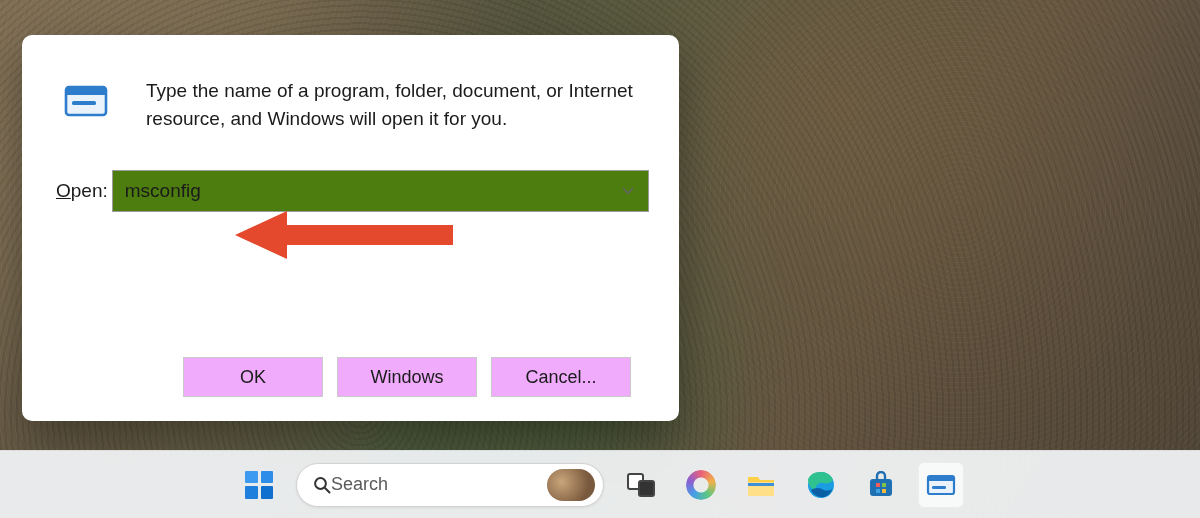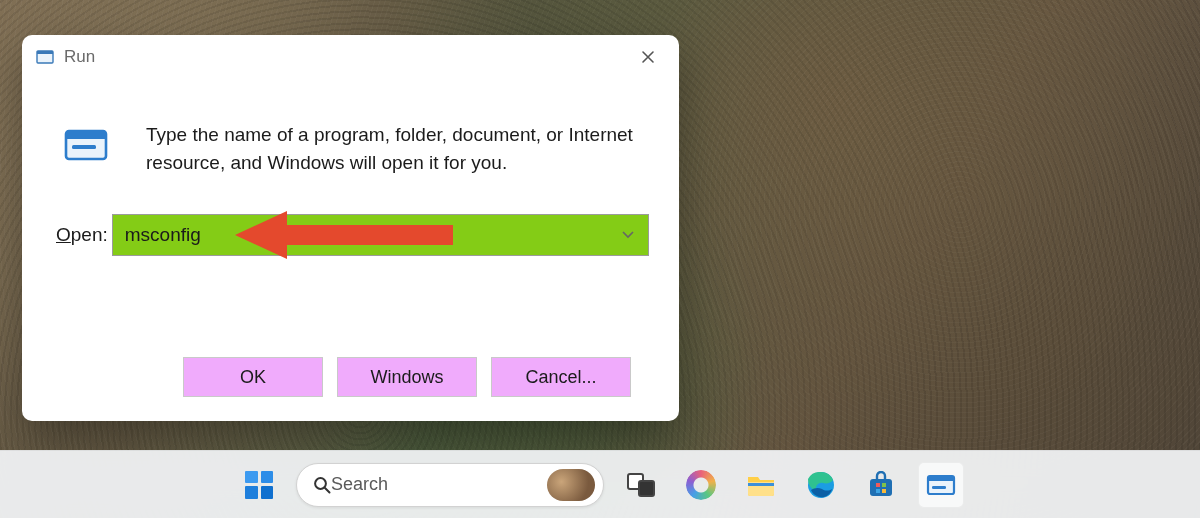--- a/index.html
+++ b/index.html
@@ -34,21 +34,21 @@
     .title-text{font-size:17px;color:#6a6a6a;}
     .titlebar-spacer{flex:1;}
     .close-btn{width:42px;height:32px;display:flex;align-items:center;justify-content:center;border-radius:4px;color:#555;}
     .body{flex:1;display:flex;flex-direction:column;padding:42px 30px 0 30px;}
     .desc-row{display:flex;gap:36px;align-items:flex-start;margin-bottom:38px;padding-left:10px;}
     .big-icon{width:48px;height:48px;flex-shrink:0;}
     .desc-text{font-size:19px;line-height:1.45;color:#1b1b1b;max-width:520px;}
     .open-row{display:flex;align-items:center;gap:4px;padding-left:4px;}
     .open-label{font-size:19px;color:#1b1b1b;text-decoration:underline;text-decoration-color:transparent;}
     .open-label span.u{text-decoration:underline;}
-    .combobox{flex:1;height:42px;border:1px solid #9b9b9b;display:flex;align-items:center;padding:0 12px;background:#84cc16;position:relative;}
+    .combobox{flex:1;height:42px;border:1px solid #9b9b9b;display:flex;align-items:center;padding:0 12px;background:#4d7c0f;position:relative;}
     .combobox-input{border:none;outline:none;font-size:19px;flex:1;background:transparent;color:#1b1b1b;}
     .combo-chevron{width:16px;color:#666;display:flex;align-items:center;justify-content:center;}
     .button-row{display:flex;gap:14px;justify-content:flex-end;padding:0 18px 24px 0;margin-top:auto;}
     .btn{width:140px;height:40px;border:1px solid #c9c9c9;background:#f0abfc;font-size:18px;color:#1b1b1b;display:flex;align-items:center;justify-content:center;cursor:default;}
     
     .arrow{position:absolute;left:235px;top:207px;pointer-events:none;}
     
     .taskbar{
       position:absolute;left:0;right:0;bottom:0;height:68px;
       background:rgba(245,247,250,.92);
@@ -75,35 +75,20 @@
     .edge{width:30px;height:30px;}
     .store{width:28px;height:28px;}
     .runapp{width:30px;height:24px;}
   </style>
 </head>
 <body>
 
 <div class="wallpaper"></div>
 
 <div class="run-dialog">
-  <div class="titlebar">
-    <span class="title-icon">
-      <svg viewBox="0 0 18 18" width="18" height="18">
-        <rect x="1" y="3" width="16" height="12" rx="1" fill="#eaf3fb" stroke="#3a79b8" stroke-width="1.4"></rect>
-        <rect x="1" y="3" width="16" height="3" fill="#3a79b8"></rect>
-      </svg>
-    </span>
-    <span class="title-text">Run</span>
-    <span class="titlebar-spacer"></span>
-    <span class="close-btn">
-      <svg viewBox="0 0 14 14" width="14" height="14">
-        <path d="M2 2 L12 12 M12 2 L2 12" stroke="#555" stroke-width="1.6" stroke-linecap="round"></path>
-      </svg>
-    </span>
-  </div>
 
   <div class="body">
     <div class="desc-row">
       <span class="big-icon">
         <svg viewBox="0 0 48 48" width="48" height="48">
           <rect x="4" y="10" width="40" height="28" rx="3" fill="#eaf3fb" stroke="#2d7dcc" stroke-width="2.6"></rect>
           <rect x="4" y="10" width="40" height="8" fill="#2d7dcc"></rect>
           <rect x="10" y="24" width="24" height="4" rx="1.5" fill="#2d7dcc"></rect>
         </svg>
       </span>

